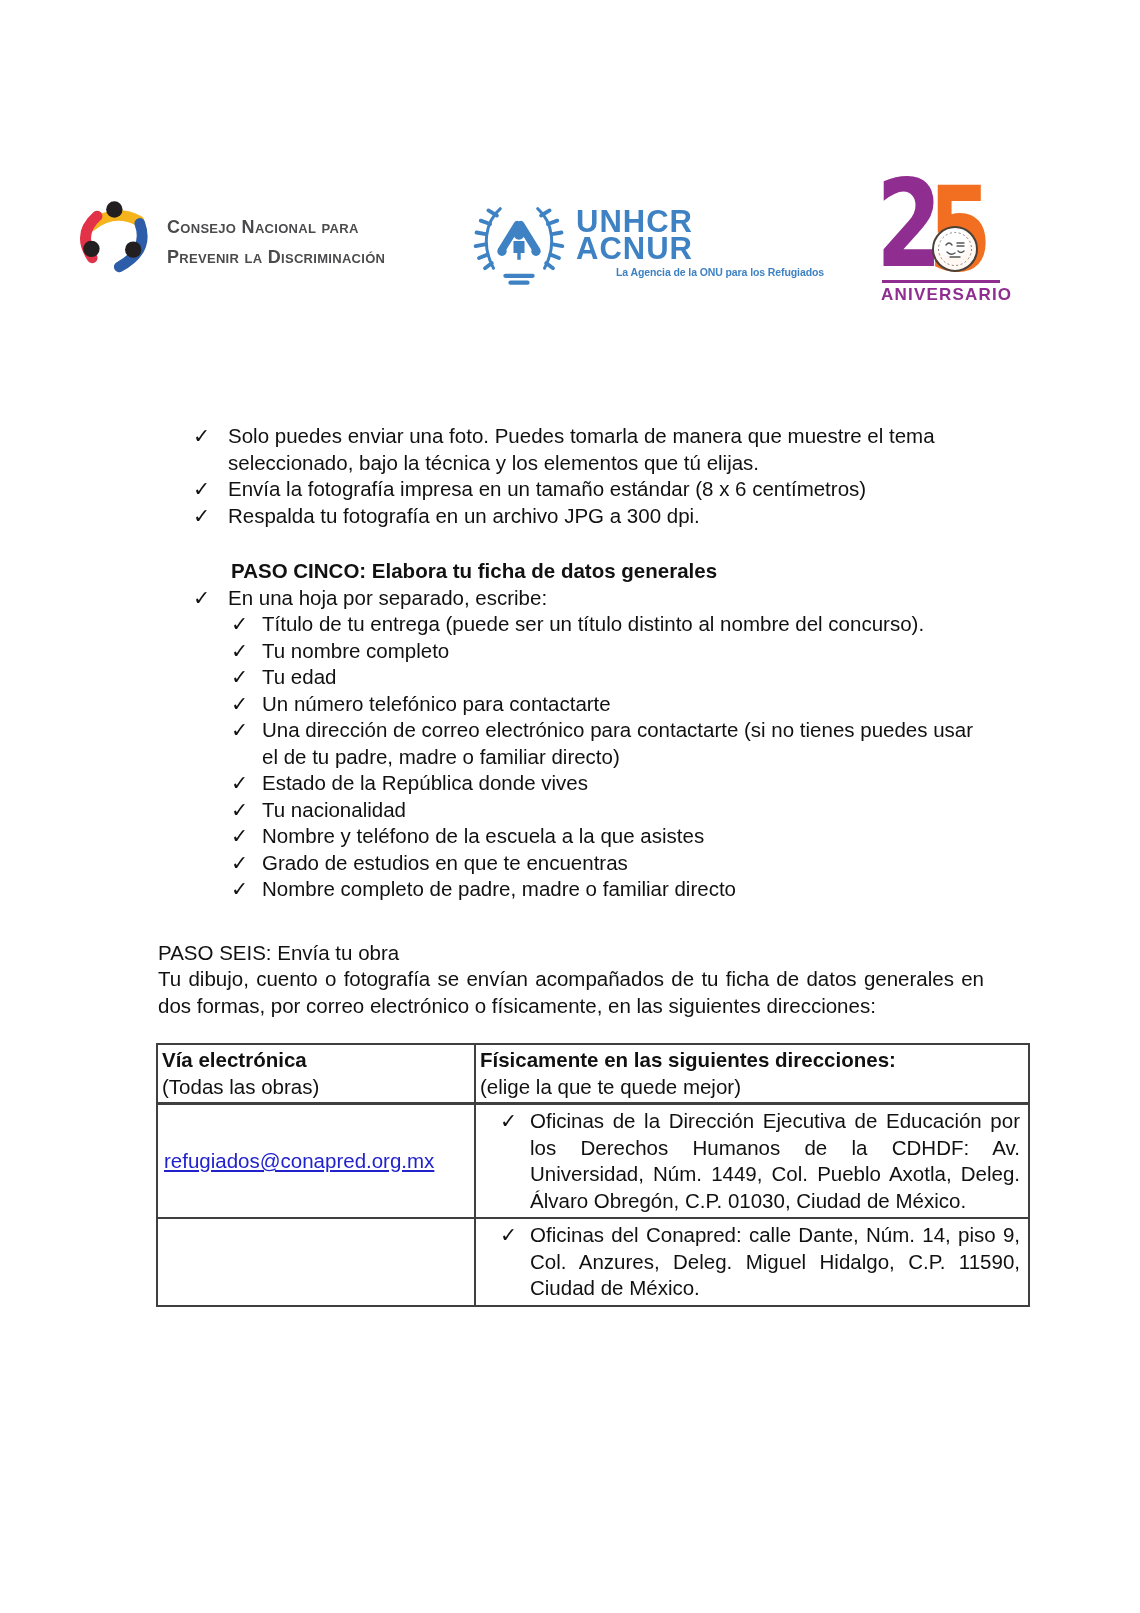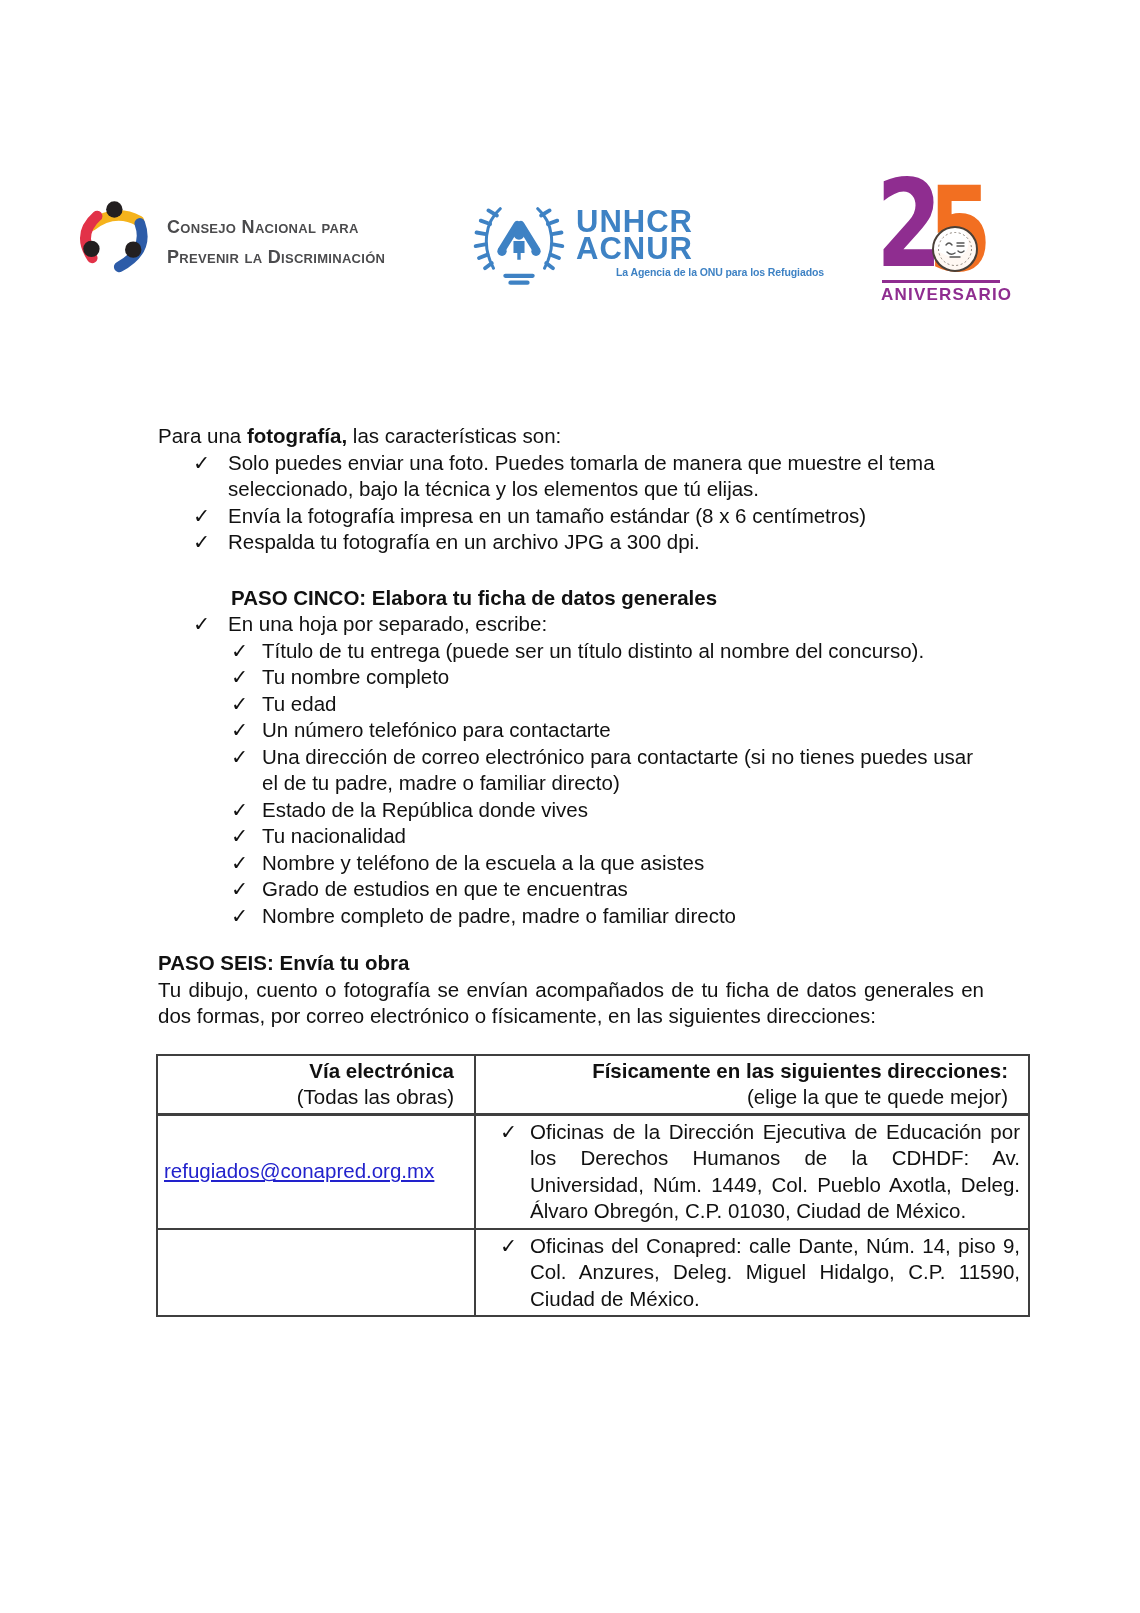--- a/index.html
+++ b/index.html
@@ -35,28 +35,28 @@
   .bold { font-weight:bold; }
 
   ul { list-style:none; }
   li { display:flex; align-items:flex-start; }
   .lv1 > li { margin-left:35px; }
   .lv1 > li .chk { flex:0 0 35px; }
   .lv2 > li { margin-left:73px; }
   .lv2 > li .chk { flex:0 0 31px; }
   .chk { display:inline-block; }
   .heading-cinco { font-weight:bold; margin:29px 0 0 73px; }
-  .heading-seis  { font-weight:bold; margin-top:21px; }
+  .heading-seis  { font-weight:normal; margin-top:37px; }
   .para-justified { text-align:justify; }
 
   
   table.dest { border-collapse:collapse; margin:24px 0 0 -2px; width:872px;
                font-size:20.5px; line-height:26.5px; table-layout:fixed; }
   table.dest, table.dest th, table.dest td { border:2px solid #3f3f3f; }
-  table.dest th { font-weight:normal; text-align:right; padding:2px 20px; border-bottom-width:3px; }
+  table.dest th { font-weight:normal; text-align:left; padding:2px 4px; border-bottom-width:3px; }
   col.c1 { width:318px; } col.c2 { width:554px; }
   td.email-cell { vertical-align:middle; padding:4px 4px 4px 6px; }
   a.email { color:#2222cc; text-decoration:underline; cursor:pointer;margin-top:34px; }
   td.addr-cell { vertical-align:top; padding:3px 8px 3px 24px; }
   .addr { display:flex; align-items:flex-start; }
   .addr .chk { flex:0 0 30px; }
   .addr .txt { flex:1; text-align:justify; }
 </style>
 </head>
 <body>
@@ -133,21 +133,20 @@
         </g>
       </svg>
       <div class="ann-bar"></div>
       <div class="ann-label">ANIVERSARIO</div>
     </div>
   </header>
 
   <main>
     <div class="textblock">
 
-      <p><span>Para una </span><span class="bold">fotografía,</span><span> las características son:</span></p>
 
       <ul class="lv1">
         <li>
           <span class="chk">✓</span>
           <span class="txt">Solo puedes enviar una foto. Puedes tomarla de manera que muestre el tema seleccionado, bajo la técnica y los elementos que tú elijas.</span>
         </li>
         <li>
           <span class="chk">✓</span>
           <span class="txt">Envía la fotografía impresa en un tamaño estándar (8 x 6 centímetros)</span>
         </li>

